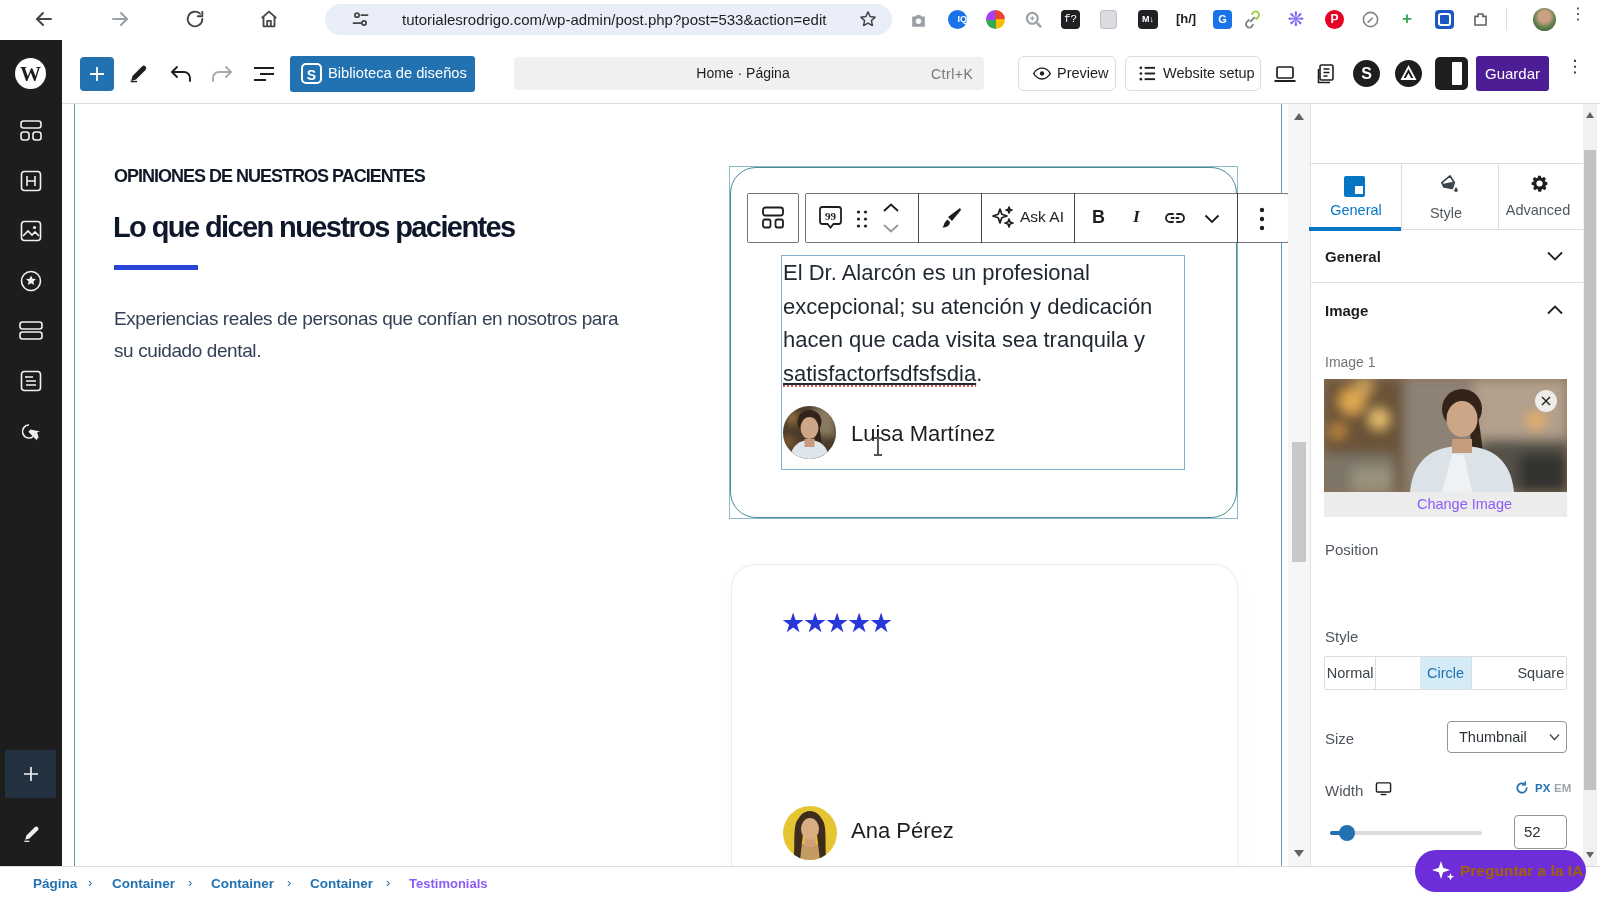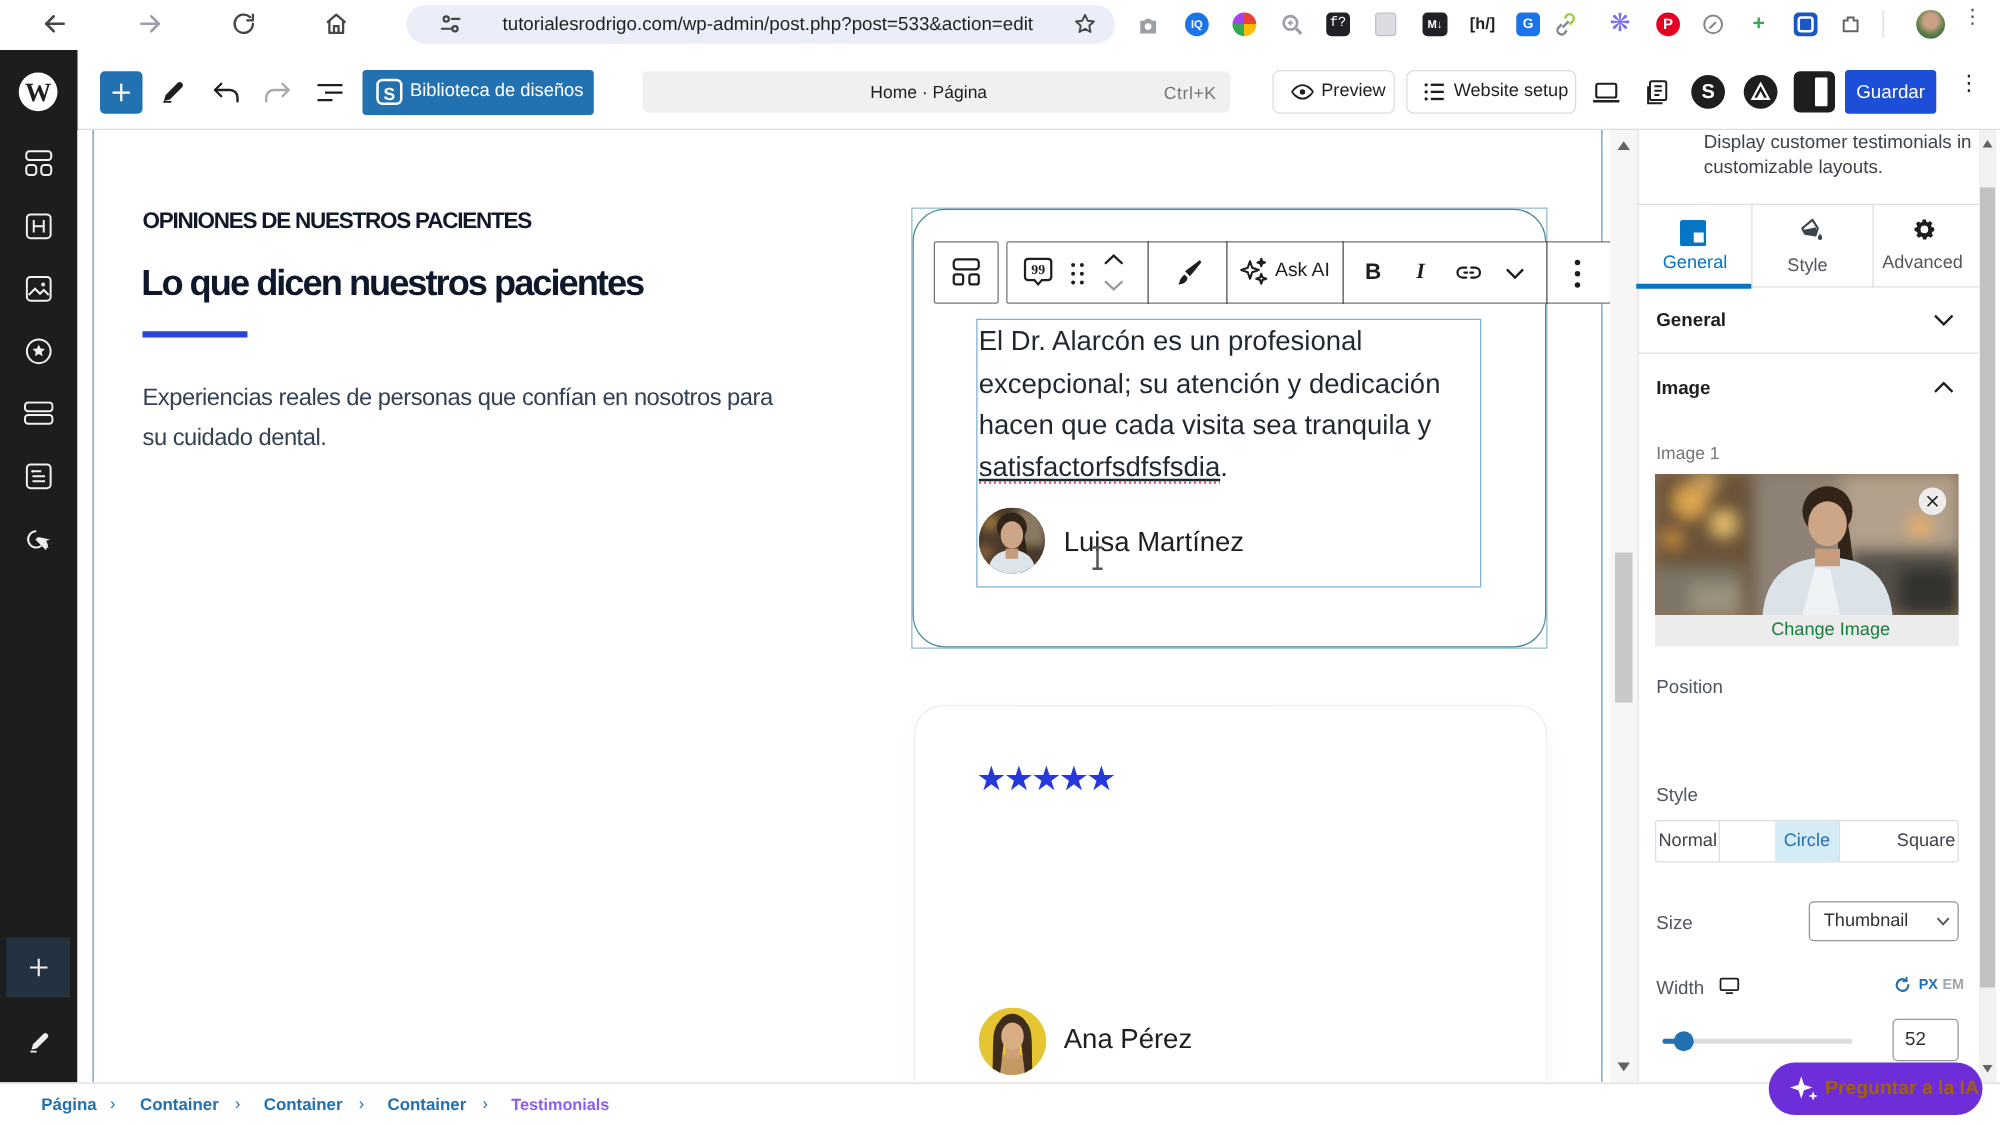--- a/index.html
+++ b/index.html
@@ -41,21 +41,21 @@
       </svg>
   <div class="abs" style="left:402px;top:11px;font-size:15px;color:#1f1f1f;letter-spacing:0;">tutorialesrodrigo.com/wp-admin/post.php?post=533&amp;action=edit</div>
   <svg class="abs" style="left:858px;top:9px" width="20" height="20" viewBox="0 0 24 24" fill="none" stroke="#444746" stroke-width="1.8" stroke-linejoin="round">
         <path d="M12 3.5l2.6 5.6 6 .7-4.5 4.1 1.2 6-5.3-3-5.3 3 1.2-6L3.4 9.8l6-.7z"></path>
       </svg>
 
   <svg class="abs" style="left:909px;top:11px" width="19" height="19" viewBox="0 0 24 24" fill="#9aa0a6">
         <path d="M4 7h4l2-2h4l2 2h4v13H4z"></path>
         <circle cx="12" cy="13" r="3.4" fill="#fff"></circle>
       </svg>
-  <div class="abs" style="left:948px;top:10px;width:19px;height:19px;border-radius:50%;background:#1a73e8;color:#fff;font-size:9px;font-weight:bold;text-align:center;line-height:19px;">IQ</div>
+  <div class="abs" style="left:948px;top:10px;width:19px;height:19px;border-radius:50%;background:#1a73e8;color:#fff;font-size:9px;font-weight:bold;text-align:right;line-height:19px;">IQ</div>
   <div class="abs" style="left:986px;top:10px;width:19px;height:19px;border-radius:50%;background:conic-gradient(#ea4335 0 25%, #fbbc04 25% 50%, #34a853 50% 75%, #a142f4 75%);"></div>
   <svg class="abs" style="left:1024px;top:10px" width="20" height="20" viewBox="0 0 24 24" fill="none" stroke="#9aa0a6" stroke-width="2.6">
         <circle cx="10" cy="10" r="6.5"></circle>
         <path d="M15.5 15.5l5 5" stroke-width="3"></path>
         <path d="M7.5 10h5M10 7.5v5" stroke-width="1.6"></path>
       </svg>
   <div class="abs" style="left:1061px;top:10px;width:19px;height:19px;border-radius:4px;background:#202124;color:#fff;font-size:11px;font-family:'Liberation Mono',monospace;text-align:center;line-height:19px;">f?</div>
   <div class="abs" style="left:1100px;top:10px;width:17px;height:19px;border-radius:3px;background:#dadce0;border:1px solid #bdc1c6;"></div>
   <div class="abs" style="left:1138px;top:10px;width:20px;height:19px;border-radius:4px;background:#202124;color:#fff;font-size:9px;font-weight:bold;text-align:center;line-height:19px;">M↓</div>
   <div class="abs" style="left:1174px;top:9px;width:24px;height:20px;color:#202124;font-size:13px;font-weight:bold;text-align:center;line-height:20px;">[h/]</div>
@@ -146,21 +146,21 @@
         <path d="M8.5 6h6M8.5 9.5h6M8.5 13h4"></path>
       </svg>
   <div class="abs" style="left:1353px;top:20px;width:27px;height:27px;border-radius:50%;background:#1e1e1e;color:#fff;text-align:center;line-height:27px;font-weight:bold;font-size:16px;">S</div>
   <div class="abs" style="left:1395px;top:20px;width:27px;height:27px;border-radius:50%;background:#1e1e1e;"></div>
   <svg class="abs" style="left:1400px;top:25px" width="17" height="17" viewBox="0 0 17 17">
         <path d="M8.5 2L15 14H2z" fill="none" stroke="#fff" stroke-width="1.8"></path>
         <path d="M8.5 8l3.2 6H5.3z" fill="#fff"></path>
       </svg>
   <div class="abs" style="left:1435px;top:17px;width:33px;height:33px;border-radius:5px;background:#1e1e1e;"></div>
   <div class="abs" style="left:1452px;top:22px;width:10px;height:23px;background:#fff;border-radius:1px;"></div>
-  <div class="abs" style="left:1476px;top:16px;width:73px;height:35px;border-radius:3px;background:#1d4ed8;color:#fff;font-size:15px;text-align:center;line-height:35px;">Guardar</div>
+  <div class="abs" style="left:1476px;top:16px;width:73px;height:35px;border-radius:3px;background:#4c1d95;color:#fff;font-size:15px;text-align:center;line-height:35px;">Guardar</div>
   <div class="abs" style="left:1566px;top:20px;width:18px;height:27px;color:#1e1e1e;font-size:17px;line-height:13.5px;text-align:center;">⋮</div>
 </div>
 
 <div class="abs" id="leftbar" style="left:0;top:104px;width:62px;height:762px;background:#1d1d1d;">
 
   <svg class="abs" style="left:19px;top:16px" width="24" height="21" viewBox="0 0 24 21" fill="none" stroke="#f0f0f1" stroke-width="1.6">
         <rect x="2" y="1" width="20" height="7" rx="2.5"></rect>
         <rect x="2" y="12" width="8" height="8" rx="2.5"></rect>
         <rect x="14" y="12" width="8" height="8" rx="2.5"></rect>
       </svg>
@@ -324,21 +324,20 @@
   <div class="abs" style="left:789px;top:714px;font-size:22px;color:#1e1e1e;font-weight:500;">Ana Pérez</div>
 </div>
 
 <div class="abs" style="left:1288px;top:104px;width:22px;height:762px;background:#f6f6f6;">
   <div class="abs" style="left:6px;top:9px;width:0;height:0;border-left:5px solid transparent;border-right:5px solid transparent;border-bottom:7px solid #636363;"></div>
   <div class="abs" style="left:6px;top:746px;width:0;height:0;border-left:5px solid transparent;border-right:5px solid transparent;border-top:7px solid #636363;"></div>
   <div class="abs" style="left:4px;top:338px;width:14px;height:120px;background:#c8c8c8;"></div>
 </div>
 
 <div class="abs" id="sidebar" style="left:1310px;top:104px;width:273px;height:762px;background:#fff;border-left:1px solid #e0e0e0;">
-  <div class="abs" style="left:52px;top:0px;width:215px;font-size:15px;line-height:19.5px;color:#3c434a;">Display customer testimonials in<br>customizable layouts.</div>
 
   <div class="abs" style="left:-2px;top:59px;width:275px;height:67px;border-top:1px solid #ddd;border-bottom:1px solid #ddd;"></div>
   <div class="abs" style="left:90px;top:59px;width:1px;height:67px;background:#ddd;"></div>
   <div class="abs" style="left:187px;top:59px;width:1px;height:67px;background:#ddd;"></div>
   <svg class="abs" style="left:33px;top:72px" width="21" height="21" viewBox="0 0 21 21">
         <rect width="21" height="21" rx="2" fill="#0675c4"></rect>
         <rect x="11" y="10" width="8" height="8" fill="#fff"></rect>
       </svg>
   <div class="abs" style="left:0px;top:98px;width:90px;text-align:center;font-size:14.5px;color:#0675c4;">General</div>
   <svg class="abs" style="left:127px;top:69px" width="23" height="23" viewBox="0 0 24 24">
@@ -393,21 +392,21 @@
             <filter id="b2" x="-30" y="-30" width="300" height="170">
               <feGaussianBlur stdDeviation="6"></feGaussianBlur>
             </filter>
           </defs>
     </svg>
   </div>
   <div class="abs" style="left:224px;top:286px;width:22px;height:22px;border-radius:50%;background:rgba(240,240,240,.95);"></div>
   <svg class="abs" style="left:230px;top:292px" width="10" height="10" viewBox="0 0 10 10" stroke="#1e1e1e" stroke-width="1.4">
         <path d="M1 1l8 8M9 1l-8 8"></path>
       </svg>
-  <div class="abs" style="left:13px;top:388px;width:243px;height:25px;background:#ececec;text-align:center;font-size:14.5px;color:#15803d;line-height:25px;padding-left:38px;">Change Image</div>
+  <div class="abs" style="left:13px;top:388px;width:243px;height:25px;background:#ececec;text-align:center;font-size:14.5px;color:#8b5cf6;line-height:25px;padding-left:38px;">Change Image</div>
 
   <div class="abs" style="left:14px;top:437px;font-size:15px;color:#50575e;">Position</div>
 
   <div class="abs" style="left:14px;top:524px;font-size:15px;color:#50575e;">Style</div>
   <div class="abs" style="left:13px;top:552px;width:243px;height:34px;border:1px solid #ddd;border-radius:2px;background:#fff;display:flex;font-size:14.5px;color:#3c434a;text-align:center;line-height:32px;gap:44px;">
     <div style="flex:1;border-right:1px solid #ddd;">Normal</div>
     <div style="flex:1;border-right:1px solid #ddd;background:#d5ecf7;color:#2271b1;">Circle</div>
     <div style="flex:1;">Square</div>
   </div>
 

